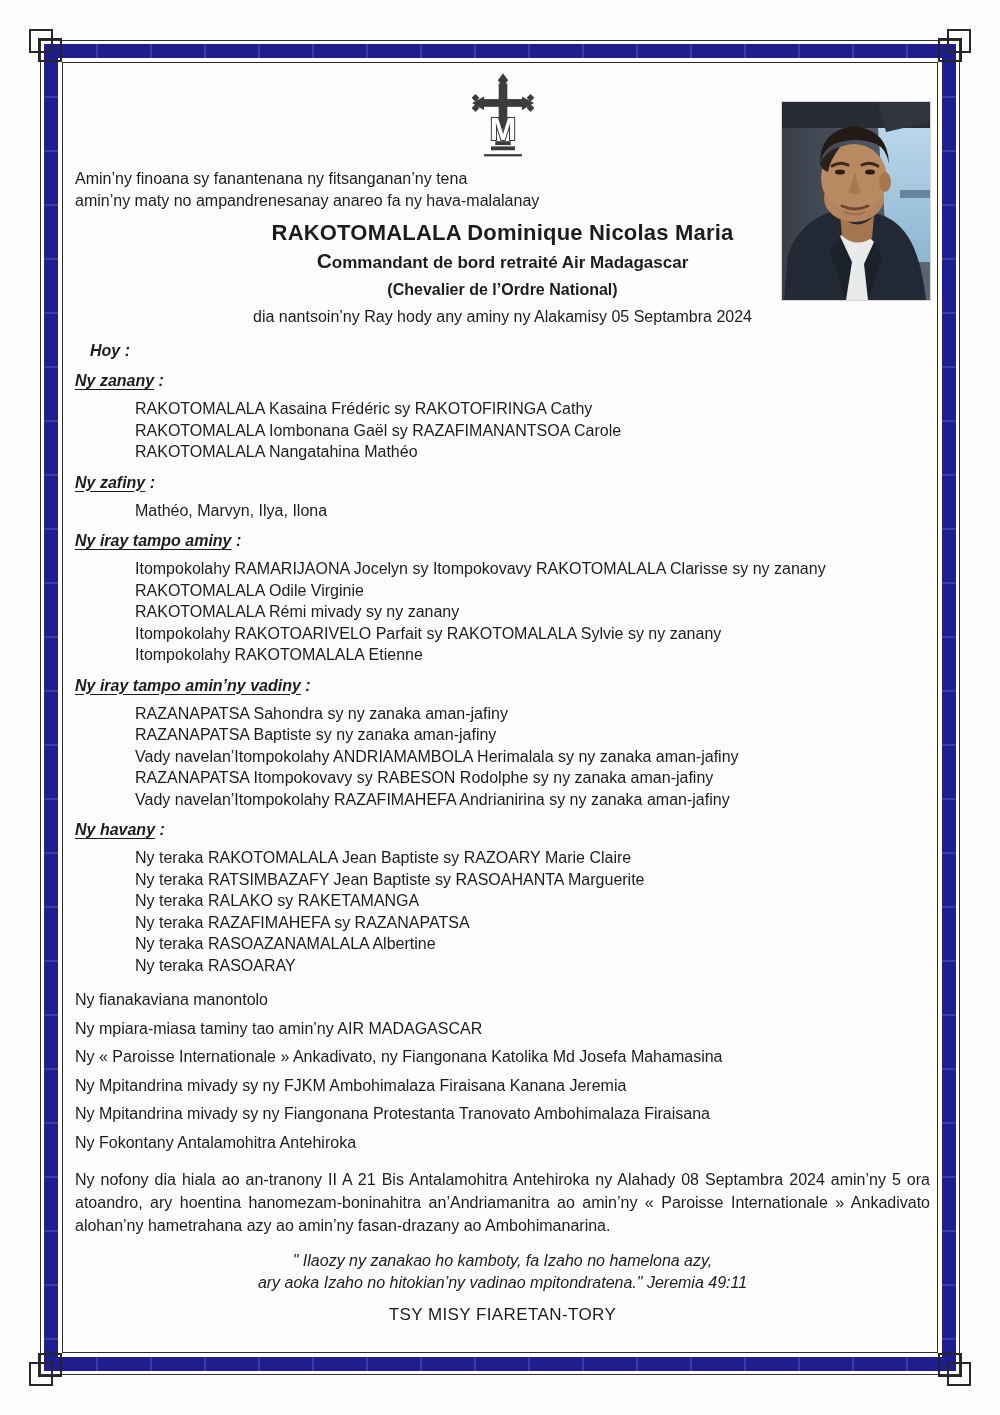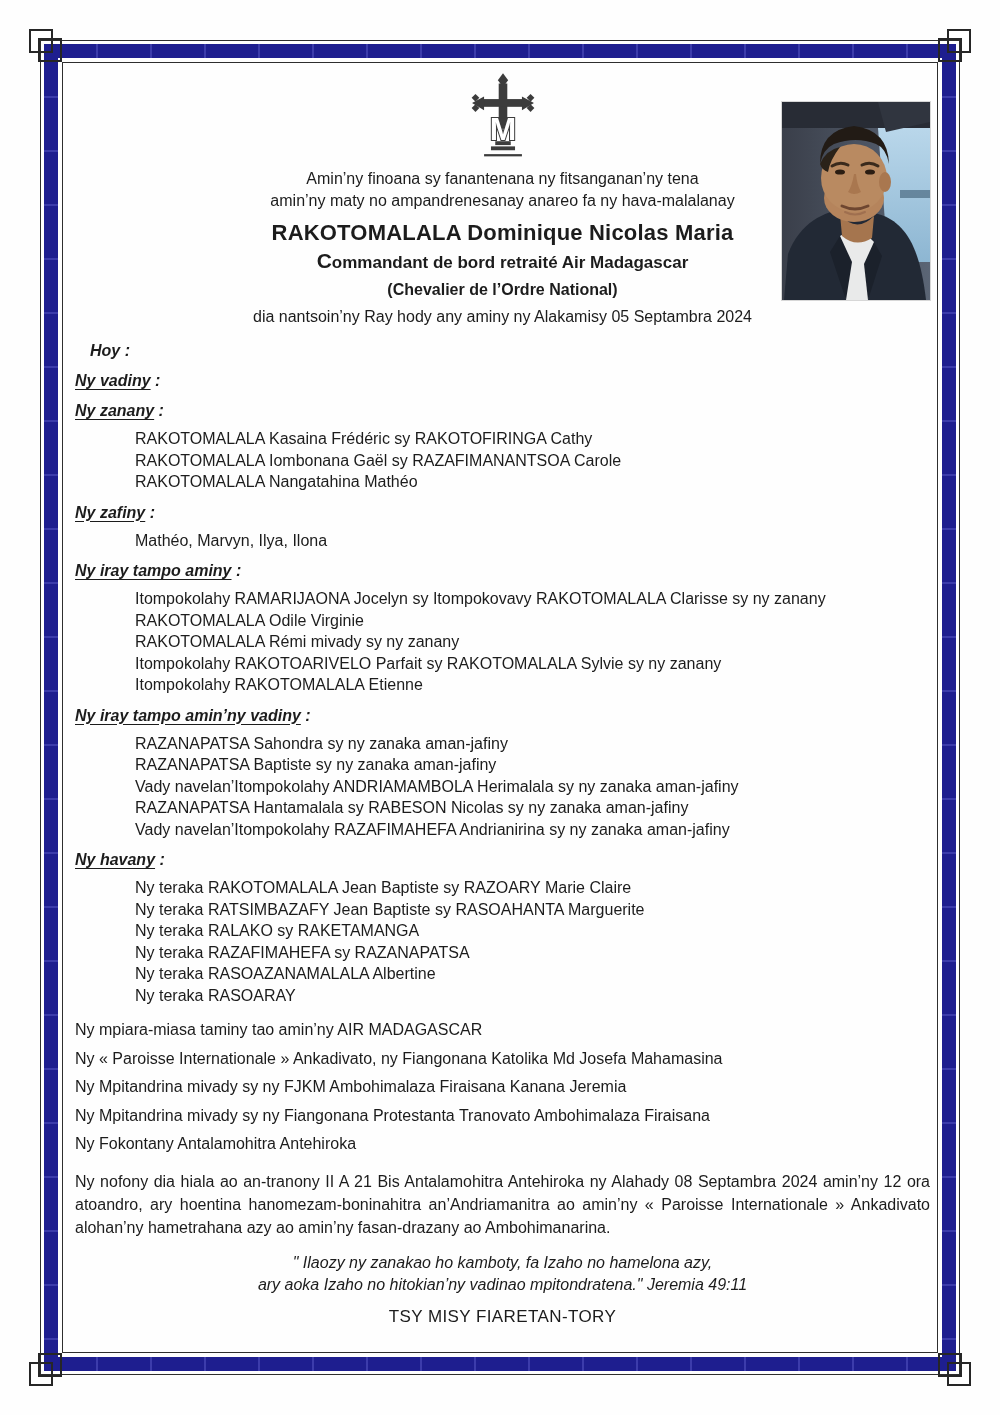--- a/index.html
+++ b/index.html
@@ -21,21 +21,21 @@
   .corner .sq{position:absolute;width:20px;height:20px;border:2.5px solid #262626;background:transparent;}
   .corner-tl{left:29px;top:29px;}  .corner-tl .sq-a{left:0;top:0;}  .corner-tl .sq-b{left:9px;top:9px;}
   .corner-tr{right:29px;top:29px;} .corner-tr .sq-a{right:0;top:0;} .corner-tr .sq-b{right:9px;top:9px;}
   .corner-bl{left:29px;bottom:29px;}  .corner-bl .sq-a{left:0;bottom:0;}  .corner-bl .sq-b{left:9px;bottom:9px;}
   .corner-br{right:29px;bottom:29px;} .corner-br .sq-a{right:0;bottom:0;} .corner-br .sq-b{right:9px;bottom:9px;}
   
   .content{position:absolute;left:75px;right:70px;top:66px;font-size:16px;line-height:21px;}
   .emblem-wrap{text-align:center;margin:6px 0 4px 0;height:92px;}
   .photo-frame{position:absolute;top:36px;right:0;width:148px;height:198px;background:#dfe5ea;
     box-shadow:0 0 0 1px #d7d7d7;}
-  .intro{ text-align:center;font-size:16px;line-height:21.5px;margin-top:4px;}
+  .intro{ font-size:16px;line-height:21.5px;margin-top:4px;}
   .deceased-name{text-align:center;font-size:22px;font-weight:bold;margin:11px 0 0 0;letter-spacing:.2px;}
   .deceased-title{text-align:center;font-size:17px;font-weight:bold;margin-top:7px;}
   .deceased-title::first-letter{font-size:21px;}
   .honor-line{text-align:center;font-size:16px;font-weight:bold;margin-top:6px;}
   .death-line{text-align:center;font-size:16px;margin-top:6px;}
   .hoy{font-weight:bold;font-style:italic;margin-top:13px;margin-left:15px;}
   .section{margin-top:9px;}
   .section-heading{font-weight:bold;font-style:italic;}
   .section-heading .hl{text-decoration:underline;text-underline-offset:3px;}
   .section-items{margin-top:7px;margin-left:60px;}
@@ -146,21 +146,20 @@
       <div>amin’ny maty no ampandrenesanay anareo fa ny hava-malalanay</div>
     </div>
     <div class="deceased-name">RAKOTOMALALA Dominique Nicolas Maria</div>
     <div class="deceased-title">Commandant de bord retraité Air Madagascar</div>
     <div class="honor-line">(Chevalier de l’Ordre National)</div>
     <div class="death-line">dia nantsoin’ny Ray hody any aminy ny Alakamisy 05 Septambra 2024</div>
 
     <div class="hoy">Hoy :</div>
 
     <div class="section">
-      <div class="section-heading"><span class="hl">Ny vadiny</span><span> :</span></div>
     </div>
 
     <div class="section">
       <div class="section-heading"><span class="hl">Ny zanany</span><span> :</span></div>
       <div class="section-items">
           <div class="list-line">RAKOTOMALALA Kasaina Frédéric sy RAKOTOFIRINGA Cathy</div>
           <div class="list-line">RAKOTOMALALA Iombonana Gaël sy RAZAFIMANANTSOA Carole</div>
           <div class="list-line">RAKOTOMALALA Nangatahina Mathéo</div>
         </div>
     </div>
@@ -182,46 +181,47 @@
           <div class="list-line">Itompokolahy RAKOTOMALALA Etienne</div>
         </div>
     </div>
 
     <div class="section">
       <div class="section-heading"><span class="hl">Ny iray tampo amin’ny vadiny</span><span> :</span></div>
       <div class="section-items">
           <div class="list-line">RAZANAPATSA Sahondra sy ny zanaka aman-jafiny</div>
           <div class="list-line">RAZANAPATSA Baptiste sy ny zanaka aman-jafiny</div>
           <div class="list-line">Vady navelan’Itompokolahy ANDRIAMAMBOLA Herimalala sy ny zanaka aman-jafiny</div>
-          <div class="list-line">RAZANAPATSA Hantamalala sy RABESON Nicolas sy ny zanaka aman-jafiny</div>
+          <div class="list-line">RAZANAPATSA Itompokovavy sy RABESON Rodolphe sy ny zanaka aman-jafiny</div>
           <div class="list-line">Vady navelan’Itompokolahy RAZAFIMAHEFA Andrianirina sy ny zanaka aman-jafiny</div>
         </div>
     </div>
 
     <div class="section">
       <div class="section-heading"><span class="hl">Ny havany</span><span> :</span></div>
       <div class="section-items">
           <div class="list-line">Ny teraka RAKOTOMALALA Jean Baptiste sy RAZOARY Marie Claire</div>
           <div class="list-line">Ny teraka RATSIMBAZAFY Jean Baptiste sy RASOAHANTA Marguerite</div>
           <div class="list-line">Ny teraka RALAKO sy RAKETAMANGA</div>
           <div class="list-line">Ny teraka RAZAFIMAHEFA sy RAZANAPATSA</div>
           <div class="list-line">Ny teraka RASOAZANAMALALA Albertine</div>
           <div class="list-line">Ny teraka RASOARAY</div>
         </div>
     </div>
 
     <div class="ack-block">
+        <div class="ack-line">Ny fianakaviana manontolo</div>
         <div class="ack-line">Ny mpiara-miasa taminy tao amin’ny AIR MADAGASCAR</div>
         <div class="ack-line">Ny « Paroisse Internationale » Ankadivato, ny Fiangonana Katolika Md Josefa Mahamasina</div>
         <div class="ack-line">Ny Mpitandrina mivady sy ny FJKM Ambohimalaza Firaisana Kanana Jeremia</div>
         <div class="ack-line">Ny Mpitandrina mivady sy ny Fiangonana Protestanta Tranovato Ambohimalaza Firaisana</div>
         <div class="ack-line">Ny Fokontany Antalamohitra Antehiroka</div>
       </div>
 
-    <div class="funeral-paragraph">Ny nofony dia hiala ao an-tranony II A 21 Bis Antalamohitra Antehiroka ny Alahady 08 Septambra 2024 amin’ny 12 ora atoandro, ary hoentina hanomezam-boninahitra an’Andriamanitra ao amin’ny « Paroisse Internationale » Ankadivato alohan’ny hametrahana azy ao amin’ny fasan-drazany ao Ambohimanarina.</div>
+    <div class="funeral-paragraph">Ny nofony dia hiala ao an-tranony II A 21 Bis Antalamohitra Antehiroka ny Alahady 08 Septambra 2024 amin’ny 5 ora atoandro, ary hoentina hanomezam-boninahitra an’Andriamanitra ao amin’ny « Paroisse Internationale » Ankadivato alohan’ny hametrahana azy ao amin’ny fasan-drazany ao Ambohimanarina.</div>
 
     <div class="quote">
       <div>" Ilaozy ny zanakao ho kamboty, fa Izaho no hamelona azy,</div>
       <div>ary aoka Izaho no hitokian’ny vadinao mpitondratena." Jeremia 49:11</div>
     </div>
 
     <div class="closing">TSY MISY FIARETAN-TORY</div>
 
   </div>
 </div>

